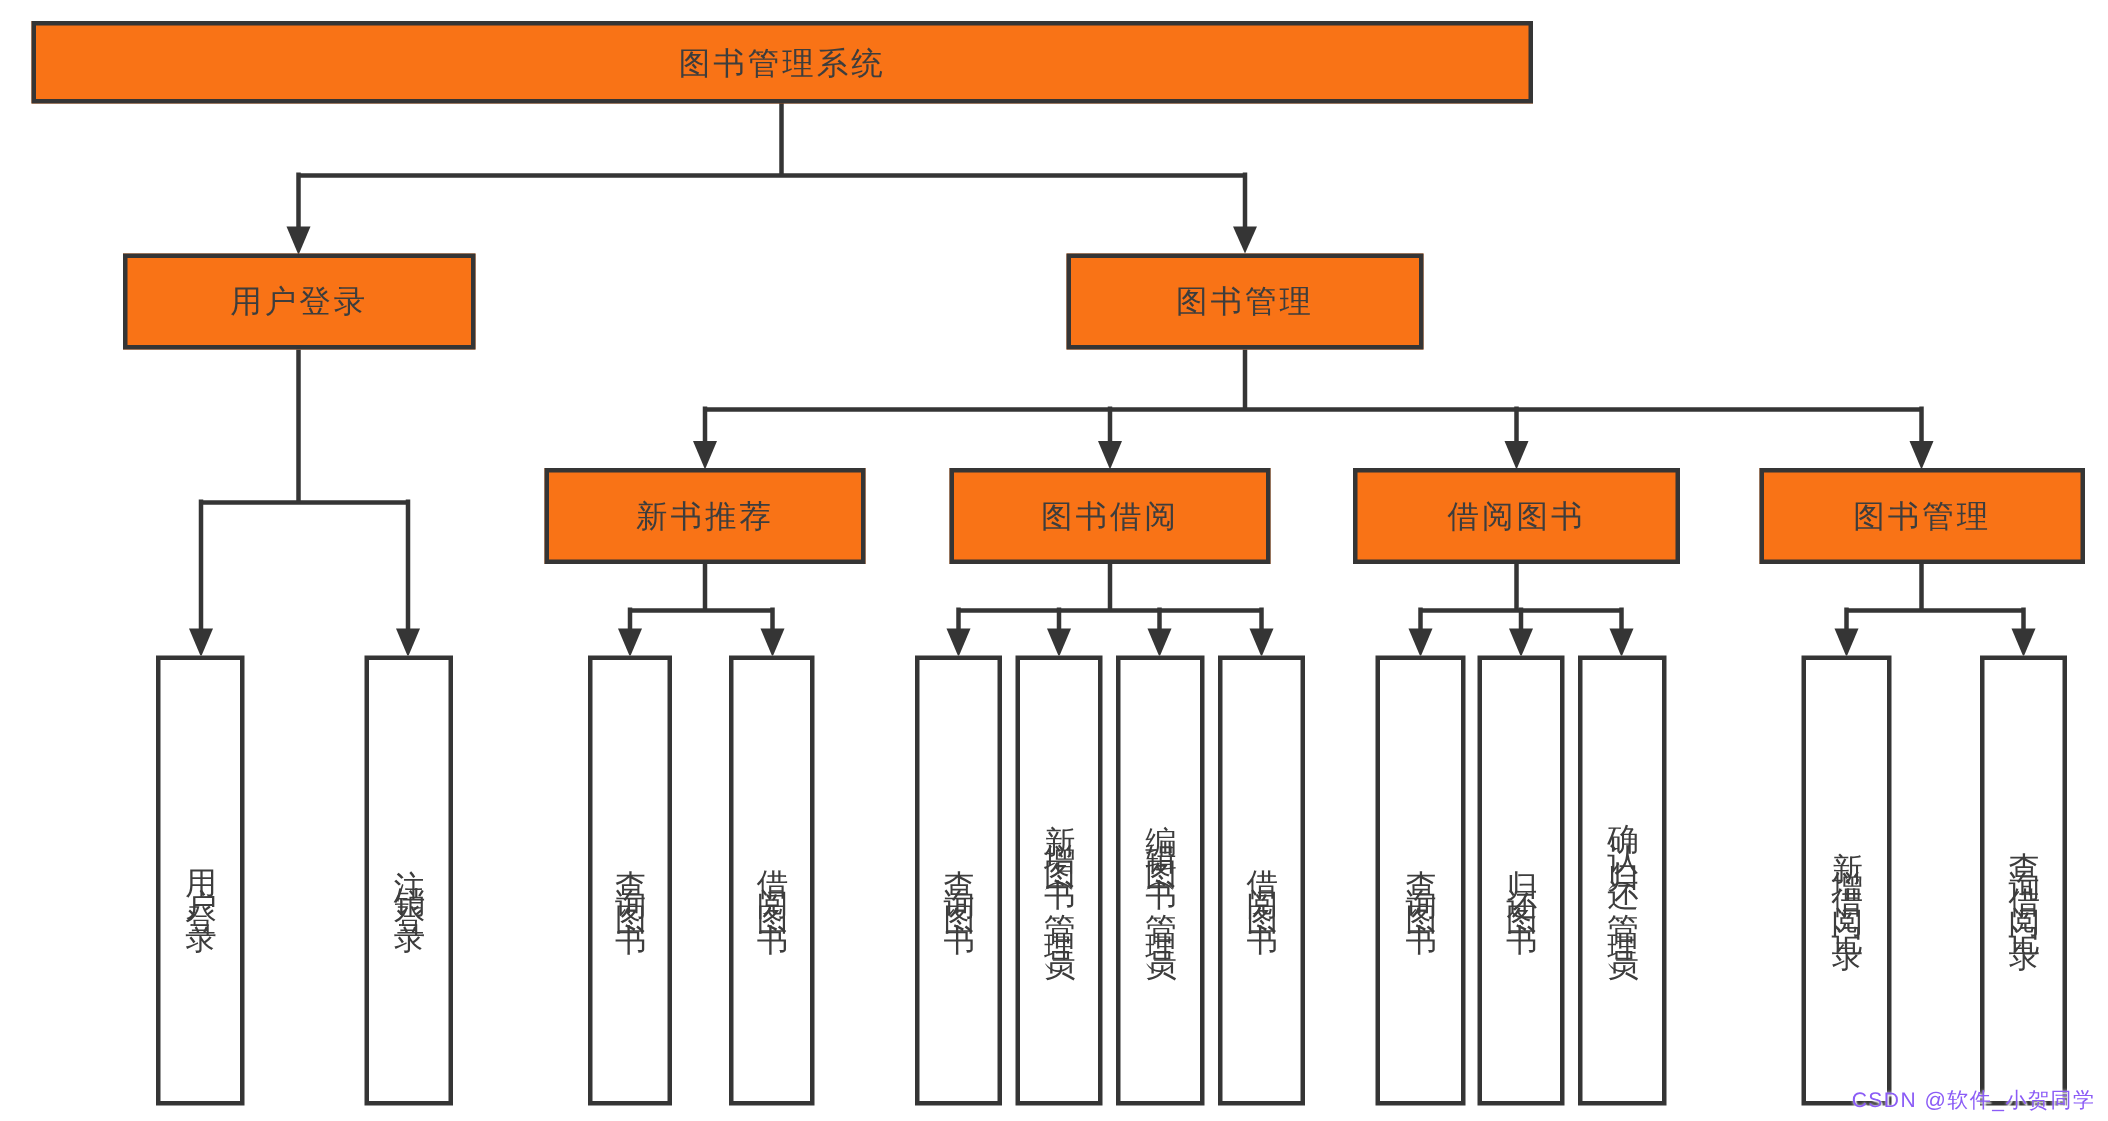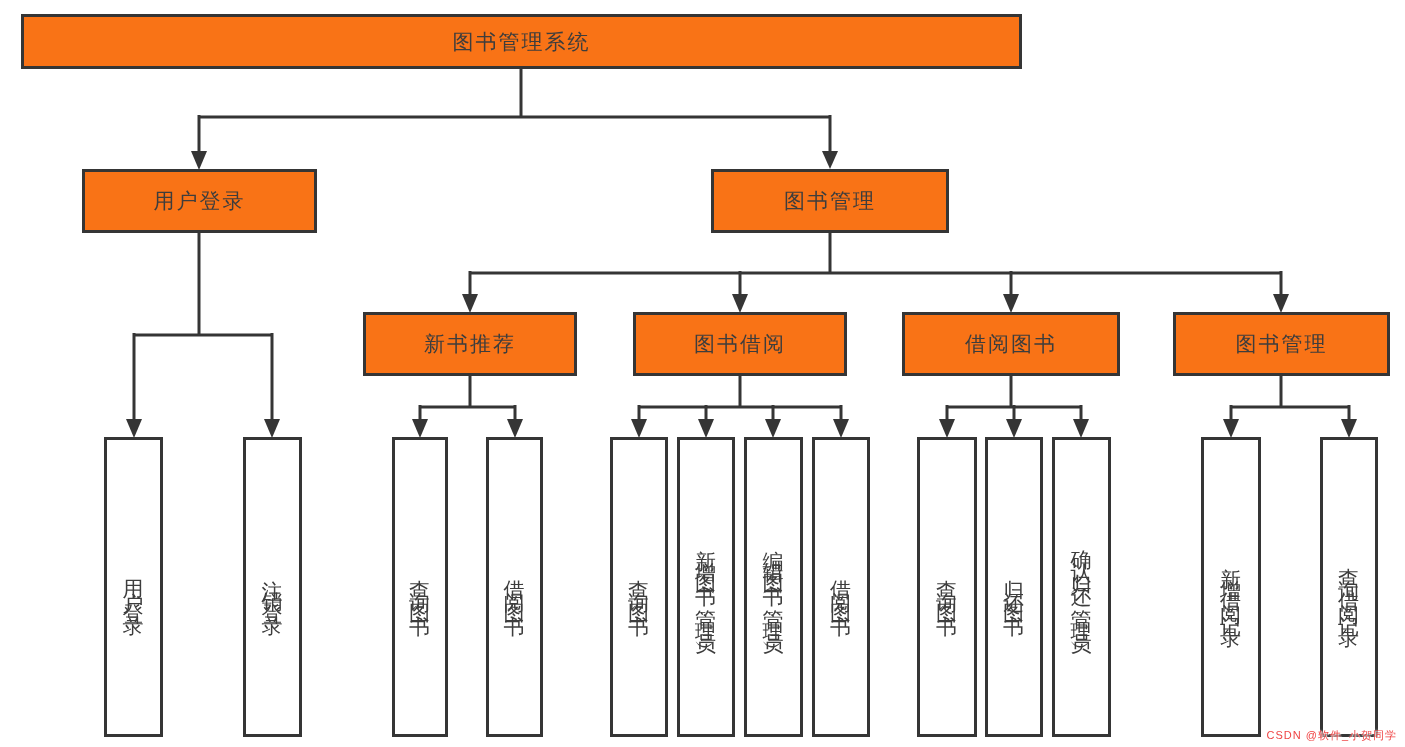--- a/index.html
+++ b/index.html
@@ -32,22 +32,22 @@
     writing-mode:vertical-rl;
     text-orientation:mixed;
     font-size:21px;
     letter-spacing:12px;
     line-height:1;
     white-space:nowrap;
   }
   .watermark{
     position:absolute;
     right:8px;bottom:4px;
-    font-size:11px;
-    color:#ef4444;
+    font-size:14px;
+    color:#8b5cf6;
     letter-spacing:1px;
     text-shadow:0 0 2px #ffffff,1px 1px 1px #ffffff;
     white-space:nowrap;
   }
 </style>
 </head>
 <body>
 
 <div id="stage">
 

